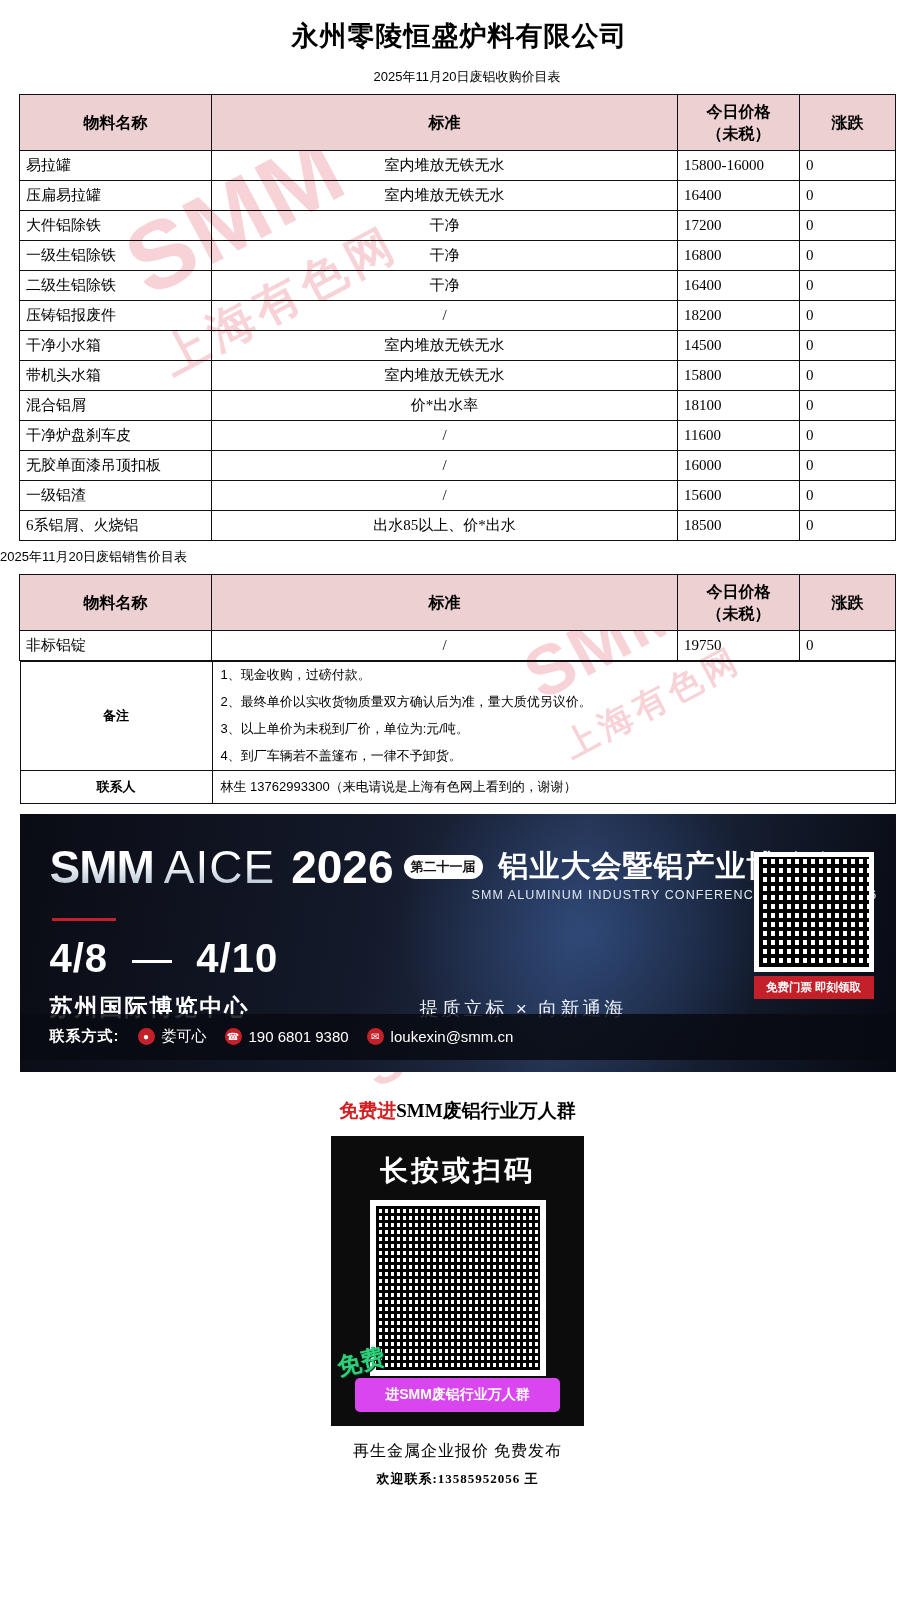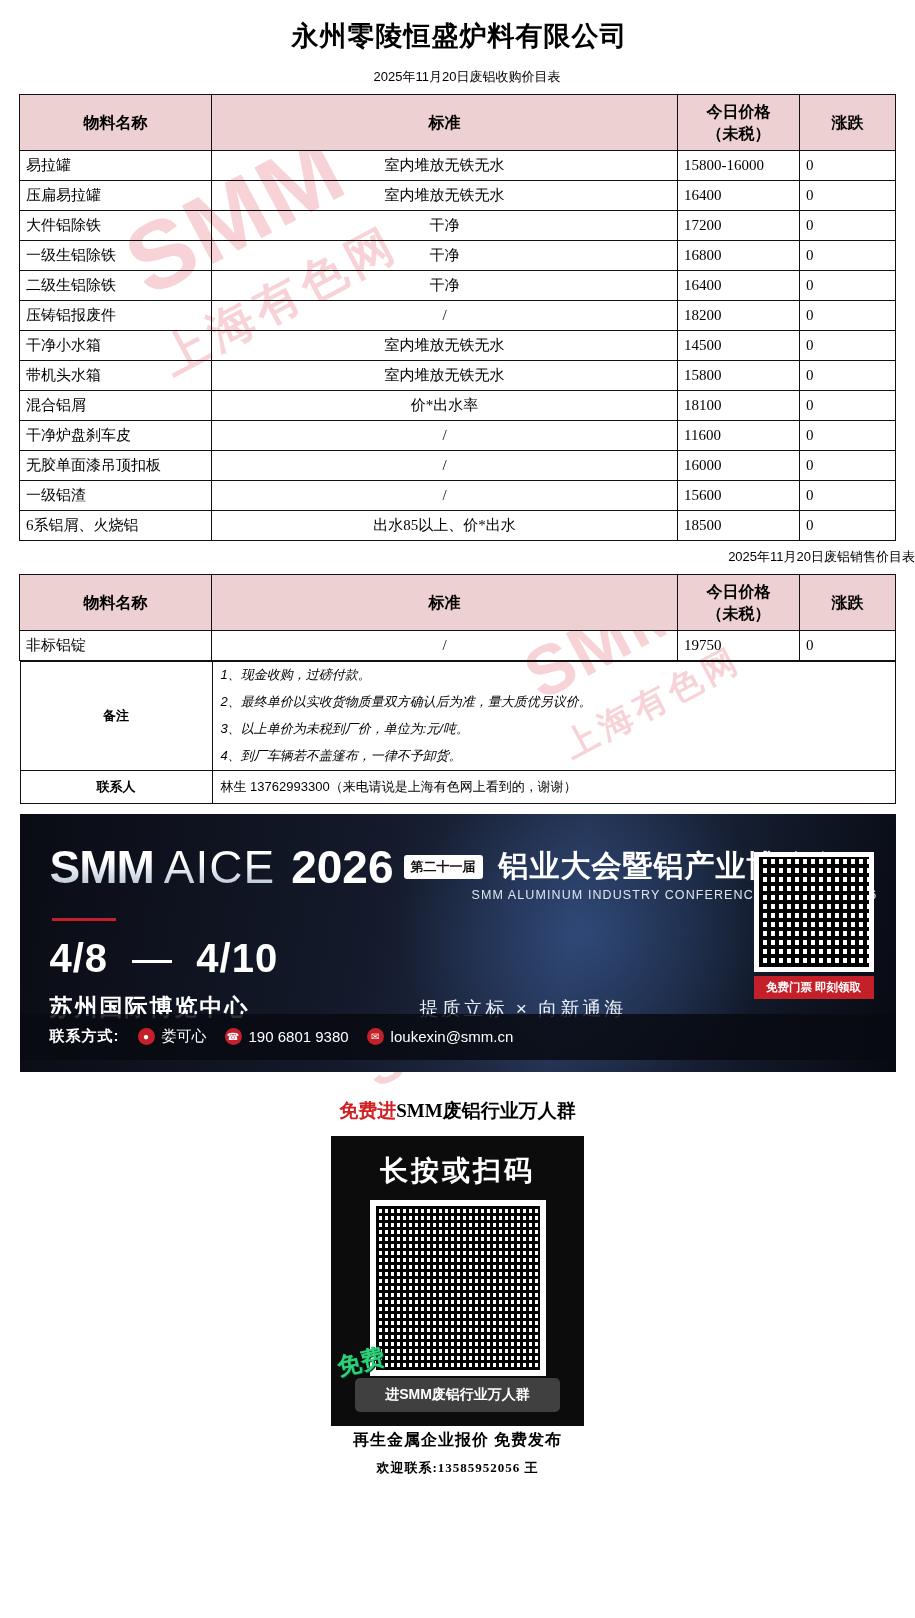--- a/index.html
+++ b/index.html
@@ -45,21 +45,21 @@
   }
   .subtitle {
     text-align: center;
     font-size: 13px;
     margin: 0 0 8px 0;
     color: #000;
     font-family: "Liberation Sans", sans-serif;
     padding-left: 19px;
   }
   .subtitle2 {
-    text-align: right;
+    text-align: left;
     font-size: 13px;
     margin: 7px 0 8px 0;
     color: #000;
     font-family: "Liberation Sans", sans-serif;
   }
   table.pricetable {
     border-collapse: collapse;
     width: 876px;
     margin: 0 auto;
     table-layout: fixed;
@@ -109,21 +109,21 @@
     text-align: center;
     font-weight: bold;
     font-size: 15px;
     font-family: "Liberation Serif", serif;
   }
   .rm-line {
     padding: 5px 8px;
     line-height: 1.3;
   }
   .rm-line + .rm-line { border-top: none; }
-  td.rm-body { padding: 0; font-style: italic; }
+  td.rm-body { padding: 0; }
   td.rm-contact { padding: 7px 8px; font-size: 13px; }
 
   
   .banner {
     width: 876px;
     height: 258px;
     margin: 10px auto 0 auto;
     position: relative;
     background: linear-gradient(100deg,#0a0c14 0%, #141a2b 40%, #23304d 62%, #101726 85%, #080a12 100%);
     overflow: hidden;
@@ -151,21 +151,21 @@
     background: linear-gradient(180deg,#ffffff 40%, #9fb2c9 100%);
     -webkit-background-clip: text; background-clip: text; color: transparent;
   }
   .bn-year {
     font-size: 46px; font-weight: bold; margin-left: 16px; color: #fff;
   }
   .bn-badge {
     margin-left: 10px;
     background: #fff; color: #111;
     font-size: 13px; font-weight: bold;
-    padding: 3px 7px; border-radius: 3px;
+    padding: 3px 7px; border-radius: 12px;
     align-self: center;
   }
   .bn-cn {
     font-size: 30px; font-weight: bold; margin-left: 16px; color: #fff; letter-spacing: 1px;
   }
   .bn-en {
     position: absolute; left: 452px; top: 74px;
     font-size: 12.5px; letter-spacing: 1.1px; color: #dfe6f0;
   }
   .bn-redline {
@@ -254,28 +254,28 @@
   }
   .gc-badge {
     position: absolute; left: 6px; bottom: 52px;
     color: #2fd07a; font-weight: bold; font-size: 24px;
     transform: rotate(-14deg); line-height: 0.95;
     font-family: "Liberation Sans", sans-serif;
     text-shadow: 1px 1px 0 #063d22;
   }
   .gc-btn {
     position: absolute; left: 24px; right: 24px; bottom: 14px;
-    background: #404040; color: #fff;
+    background: #d946ef; color: #fff;
     font-size: 14px; font-weight: bold;
     padding: 8px 0; border-radius: 5px;
     font-family: "Liberation Sans", sans-serif;
   }
   .foot-line {
-    text-align: center; font-size: 16px; font-weight: bold;
-    margin-top: 4px; letter-spacing: 1px;
+    text-align: center; font-size: 16px; font-weight: normal;
+    margin-top: 15px; letter-spacing: 1px;
   }
   .foot-line2 {
     text-align: center; font-size: 13px; font-weight: bold;
     margin-top: 8px; letter-spacing: 1px; padding-bottom: 12px;
   }
 </style>
 </head>
 <body>
 
 <div class="page">

